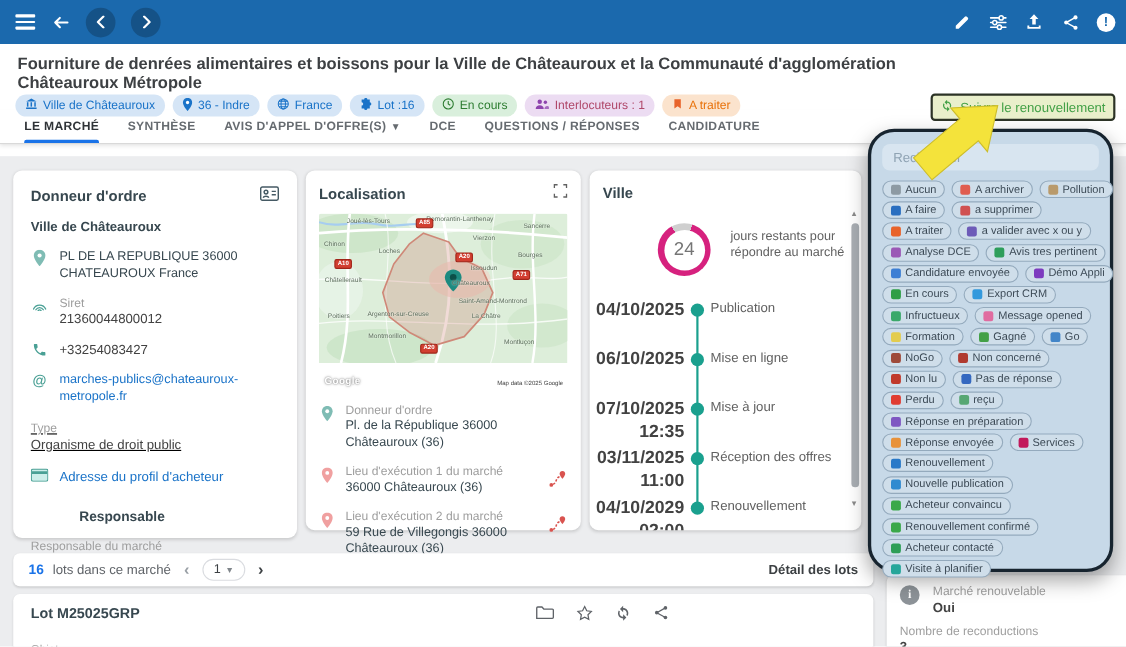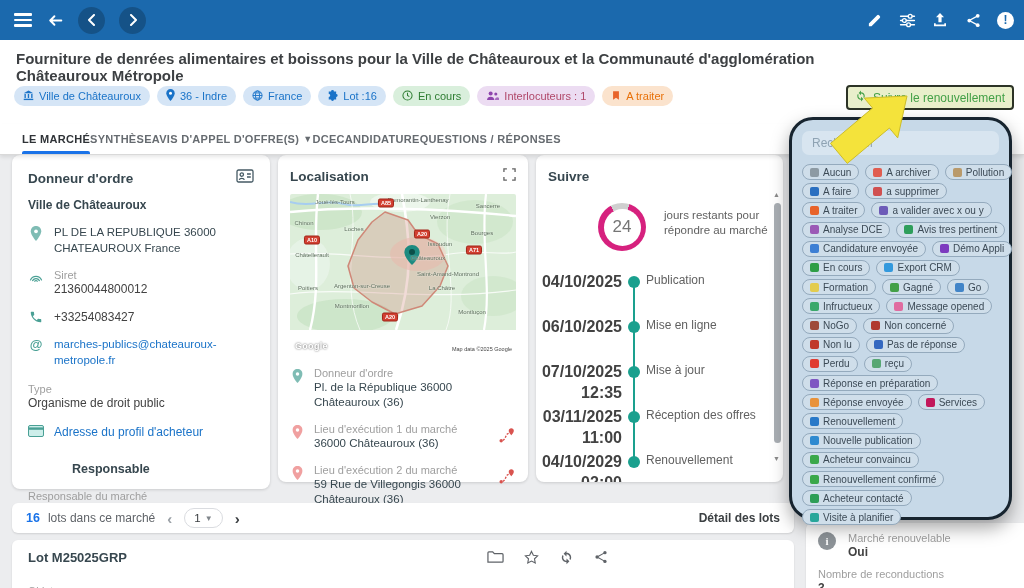--- a/index.html
+++ b/index.html
@@ -23,21 +23,21 @@
   .chip { display:inline-flex; align-items:center; gap:5px; height:20px; padding:0 9px; border-radius:11px; font-size:11px; cursor:pointer; white-space:nowrap; }
   .chip svg { flex:0 0 auto; }
   .chip.blue { background:#d5e5f6; color:#1a73c8; }
   .chip.green { background:#d9efdc; color:#2e7d32; }
   .chip.purple { background:#ecdcf2; color:#b0486a; }
   .chip.orange { background:#fbe3cd; color:#e8710a; }
 
   .renew-btn { position:absolute; left:846px; top:85px; width:168px; height:25px; background:#e9efcb; border:2px solid #2c3326; border-radius:4px; display:flex; align-items:center; justify-content:center; gap:6px; font-size:12px; color:#43a047; z-index:30; cursor:pointer; }
 
   
-  .tabs { position:absolute; left:0; top:124px; width:1024px; height:30px; background:#fff; display:flex; align-items:stretch; padding-left:22px; box-shadow:0 1px 0 #d9d9d9, 0 3px 4px rgba(0,0,0,0.10); z-index:4; }
+  .tabs { position:absolute; left:0; top:100px; width:1024px; height:30px; background:#fff; display:flex; align-items:stretch; gap:26px; padding-left:22px; box-shadow:0 1px 0 #d9d9d9, 0 3px 4px rgba(0,0,0,0.10); z-index:4; }
   .tab { position:relative; display:flex; align-items:center; gap:4px; font-size:11px; font-weight:bold; letter-spacing:.3px; color:#666b70; cursor:pointer; white-space:nowrap; }
   .tab.active { color:#2f3337; }
   .tab.active::after { content:""; position:absolute; left:0; right:0; bottom:0; height:3px; background:#1a73e8; border-radius:2px 2px 0 0; }
   .tab .caret { font-size:9px; color:#666b70; }
 
   .content-bg { position:absolute; left:0; top:142px; width:1024px; height:446px; background:#ecedef; z-index:1; }
 
   
   .card { position:absolute; background:#fff; border-radius:8px; box-shadow:0 1px 3px rgba(0,0,0,0.14); z-index:2; }
   .card-title { font-size:13.5px; font-weight:bold; color:#37474f; }
@@ -261,24 +261,24 @@
         <span>SYNTHÈSE</span>
       </div>
     <div class="tab">
         <span>AVIS D'APPEL D'OFFRE(S)</span>
         <span class="caret">▼</span>
       </div>
     <div class="tab">
         <span>DCE</span>
       </div>
     <div class="tab">
+        <span>QUESTIONS / RÉPONSES</span>
+      </div>
+    <div class="tab">
         <span>CANDIDATURE</span>
-      </div>
-    <div class="tab">
-        <span>QUESTIONS / RÉPONSES</span>
       </div>
   </div>
 
   <div class="card card-donneur">
     <div class="card-head">
       <span class="card-title">Donneur d'ordre</span>
       <span><svg width="18" height="14" viewBox="0 0 18 14" fill="none" stroke="#455a64" stroke-width="1.3">
             <rect x="1" y="1" width="16" height="12" rx="1.5"></rect>
             <circle cx="5.8" cy="5.6" r="1.7"></circle>
             <path d="M3.3 10.8c.4-1.8 4.6-1.8 5 0M11 5h3.8M11 8h3.8"></path>
@@ -310,21 +310,21 @@
           <svg width="14" height="14" viewBox="0 0 24 24" fill="#4aa095">
             <path d="M6.62 10.79c1.44 2.83 3.76 5.14 6.59 6.59l2.2-2.21c.27-.27.67-.36 1.02-.24 1.12.37 2.33.57 3.57.57.55 0 1 .45 1 1V20c0 .55-.45 1-1 1-9.39 0-17-7.61-17-17 0-.55.45-1 1-1h3.5c.55 0 1 .45 1 1 0 1.25.2 2.45.57 3.57.11.35.03.74-.25 1.02l-2.2 2.2z"></path>
           </svg>
         </span>
       <div class="don-val">+33254083427</div>
     </div>
     <div class="don-row">
       <span class="ic at-glyph">@</span>
       <div class="don-txt link">marches-publics@chateauroux-metropole.fr</div>
     </div>
-    <div style="margin-top:15px;">
+    <div style="margin-top:15px;text-decoration:underline;">
       <div class="don-label">Type</div>
       <div class="don-val">Organisme de droit public</div>
     </div>
     <div class="don-row" style="margin-top:14px;">
       <span class="ic">
           <svg width="16" height="12" viewBox="0 0 16 12">
             <rect x=".5" y=".5" width="15" height="11" rx="1.5" fill="#cdeeea" stroke="#4aa095"></rect>
             <path d="M1 3.6h14" stroke="#4aa095" stroke-width="2.4"></path>
           </svg>
         </span>
@@ -442,21 +442,21 @@
       </div>
       <span class="route-btn"><svg width="17" height="17" viewBox="0 0 16 16" fill="none" stroke="#d9534f" stroke-width="1.3">
             <circle cx="3" cy="13" r="1.6" fill="#d9534f" stroke="none"></circle>
             <path d="M4.5 12.5C8 11 6.5 7 10 6" stroke-dasharray="2 1.4"></path>
             <path d="M12.5 1.2c-1.4 0-2.4 1-2.4 2.3 0 1.7 2.4 4.3 2.4 4.3s2.4-2.6 2.4-4.3c0-1.3-1-2.3-2.4-2.3z" fill="#d9534f" stroke="none"></path>
           </svg></span>
     </div>
   </div>
 
   <div class="card card-dates">
-    <span class="card-title">Suivre</span>
+    <span class="card-title">Ville</span>
     <div class="donut-wrap">
       <div class="donut">
         <div class="donut-inner">24</div>
       </div>
       <div class="donut-text">jours restants pour répondre au marché</div>
     </div>
     <div class="tl">
 
     <div class="tl-item">
           <div class="tl-date">
@@ -635,40 +635,40 @@
             <span class="tag-ico" style="background: rgb(46, 158, 70);"></span>
             <span>En cours</span>
           </span>
           <span class="tag-chip">
             <span class="tag-ico" style="background: rgb(51, 153, 221);"></span>
             <span>Export CRM</span>
           </span>
         </div>
         <div class="tag-row">
           <span class="tag-chip">
+            <span class="tag-ico" style="background: rgb(58, 168, 106);"></span>
+            <span>Infructueux</span>
+          </span>
+          <span class="tag-chip">
+            <span class="tag-ico" style="background: rgb(224, 108, 160);"></span>
+            <span>Message opened</span>
+          </span>
+        </div>
+        <div class="tag-row">
+          <span class="tag-chip">
             <span class="tag-ico" style="background: rgb(227, 204, 78);"></span>
             <span>Formation</span>
           </span>
           <span class="tag-chip">
             <span class="tag-ico" style="background: rgb(67, 160, 71);"></span>
             <span>Gagné</span>
           </span>
           <span class="tag-chip">
             <span class="tag-ico" style="background: rgb(66, 133, 200);"></span>
             <span>Go</span>
-          </span>
-        </div>
-        <div class="tag-row">
-          <span class="tag-chip">
-            <span class="tag-ico" style="background: rgb(58, 168, 106);"></span>
-            <span>Infructueux</span>
-          </span>
-          <span class="tag-chip">
-            <span class="tag-ico" style="background: rgb(224, 108, 160);"></span>
-            <span>Message opened</span>
           </span>
         </div>
         <div class="tag-row">
           <span class="tag-chip">
             <span class="tag-ico" style="background: rgb(158, 74, 58);"></span>
             <span>NoGo</span>
           </span>
           <span class="tag-chip">
             <span class="tag-ico" style="background: rgb(176, 58, 48);"></span>
             <span>Non concerné</span>

